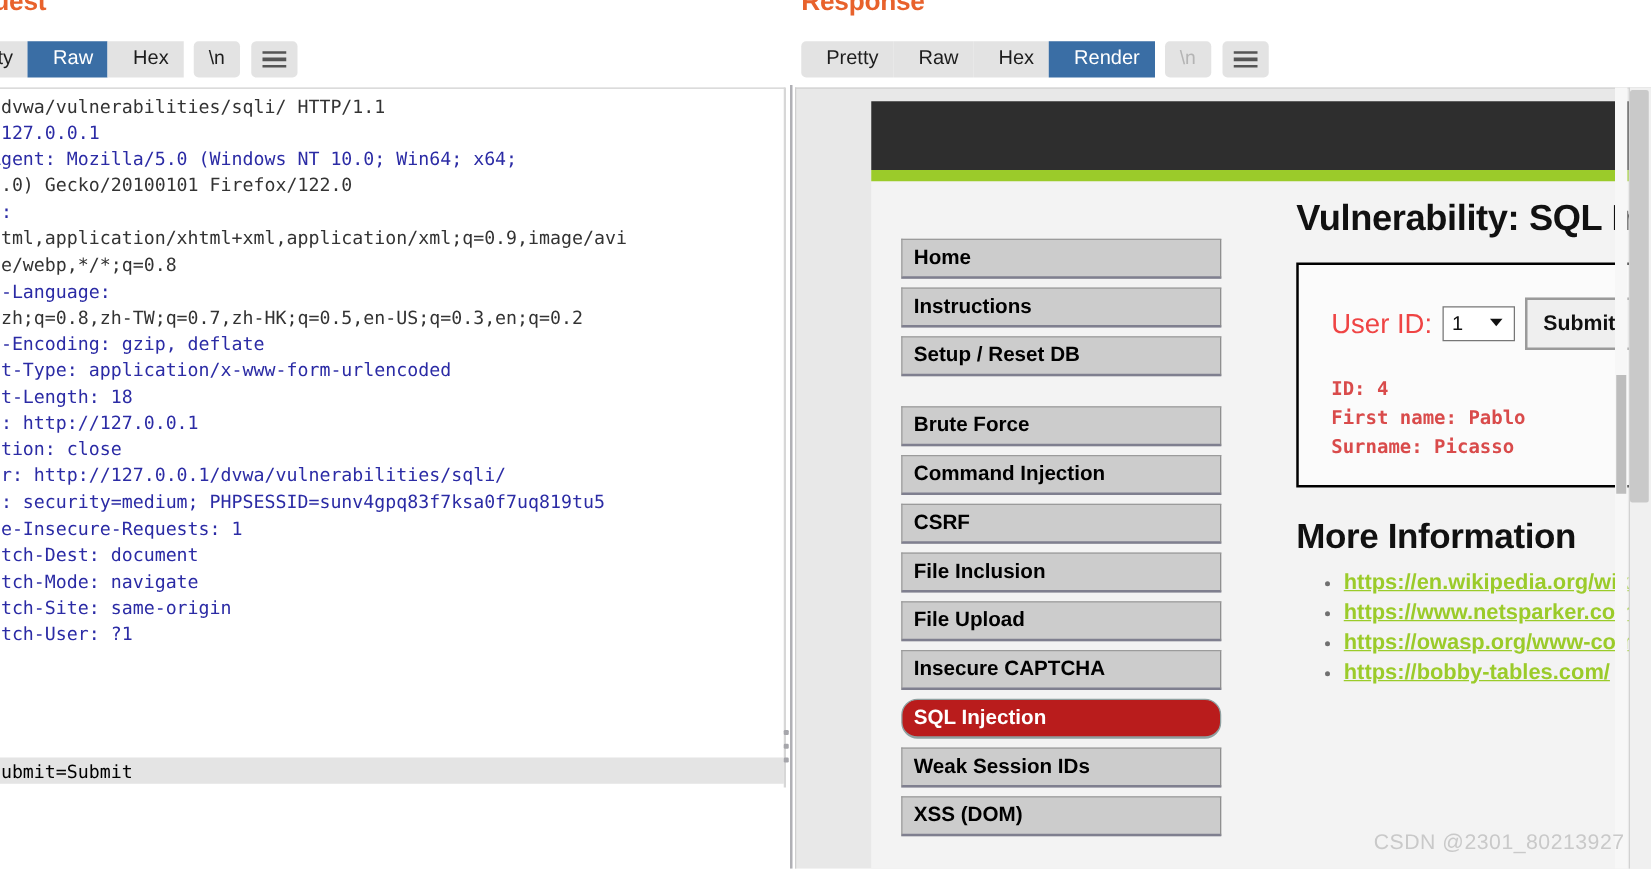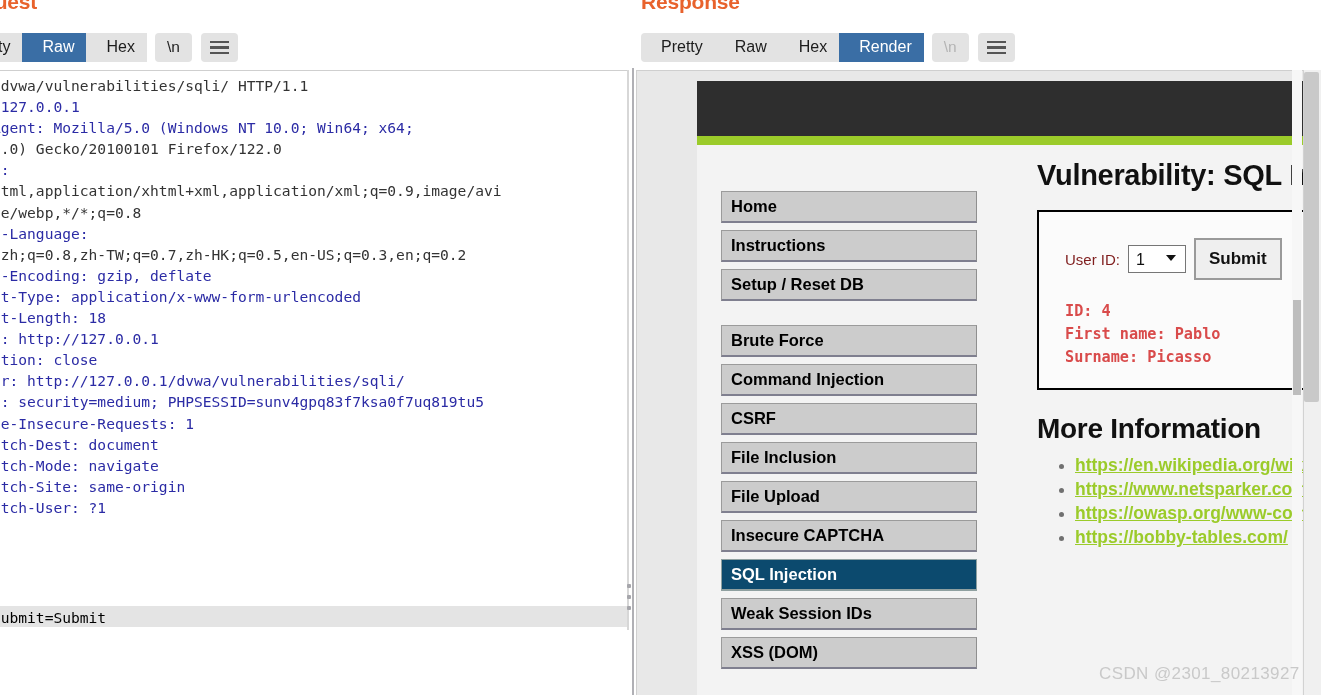--- a/index.html
+++ b/index.html
@@ -123,37 +123,37 @@
     border: 1px solid #9b9b9b;
     border-right-color: #8f8f8f;
     border-bottom: 2px solid #7f7f8f;
     color: #000000;
     font-family: "Liberation Sans", sans-serif;
     font-weight: bold; font-size: 16.5px;
     line-height: 29px; padding-left: 9px;
     margin-bottom: 7px;
     white-space: nowrap; cursor: default;
   }
-  .nav-btn.current { background: #0c4a6e; color: #ffffff; border-color:#8fa0a0; }
+  .nav-btn.current { background: #b91c1c; color: #ffffff; border-color:#8fa0a0;border-radius:13px; }
   .nav-gap { height: 17px; }
 
   #dvwa-content {
     position: absolute; left: 340px; top: 14px; width: 360px;
   }
   #vuln-heading {
     font-size: 29px; font-weight: bold; color: #111; white-space: nowrap;
     margin: 0 0 18px 0; letter-spacing: -0.3px;
   }
   #vuln-box {
     width: 330px; height: 180px;
     border: 2px solid #000000; background: #fbfbfb;
     padding: 26px 0 0 26px;
   }
   #userid-row { display: flex; align-items: center; gap: 8px; }
-  #userid-label { font-size: 15px; color: #7f1d1d; font-family: "Liberation Sans", sans-serif; }
+  #userid-label { font-size: 22px; color: #ef4444; font-family: "Liberation Sans", sans-serif; }
   #userid-select {
     appearance: none; -webkit-appearance: none;
     width: 58px; height: 28px;
     border: 1px solid #767676; background: #ffffff;
     font-size: 16px; padding-left: 7px; color: #111;
     font-family: "Liberation Sans", sans-serif;
     cursor: default;
   }
   #userid-wrap { position: relative; }
   #userid-caret {

